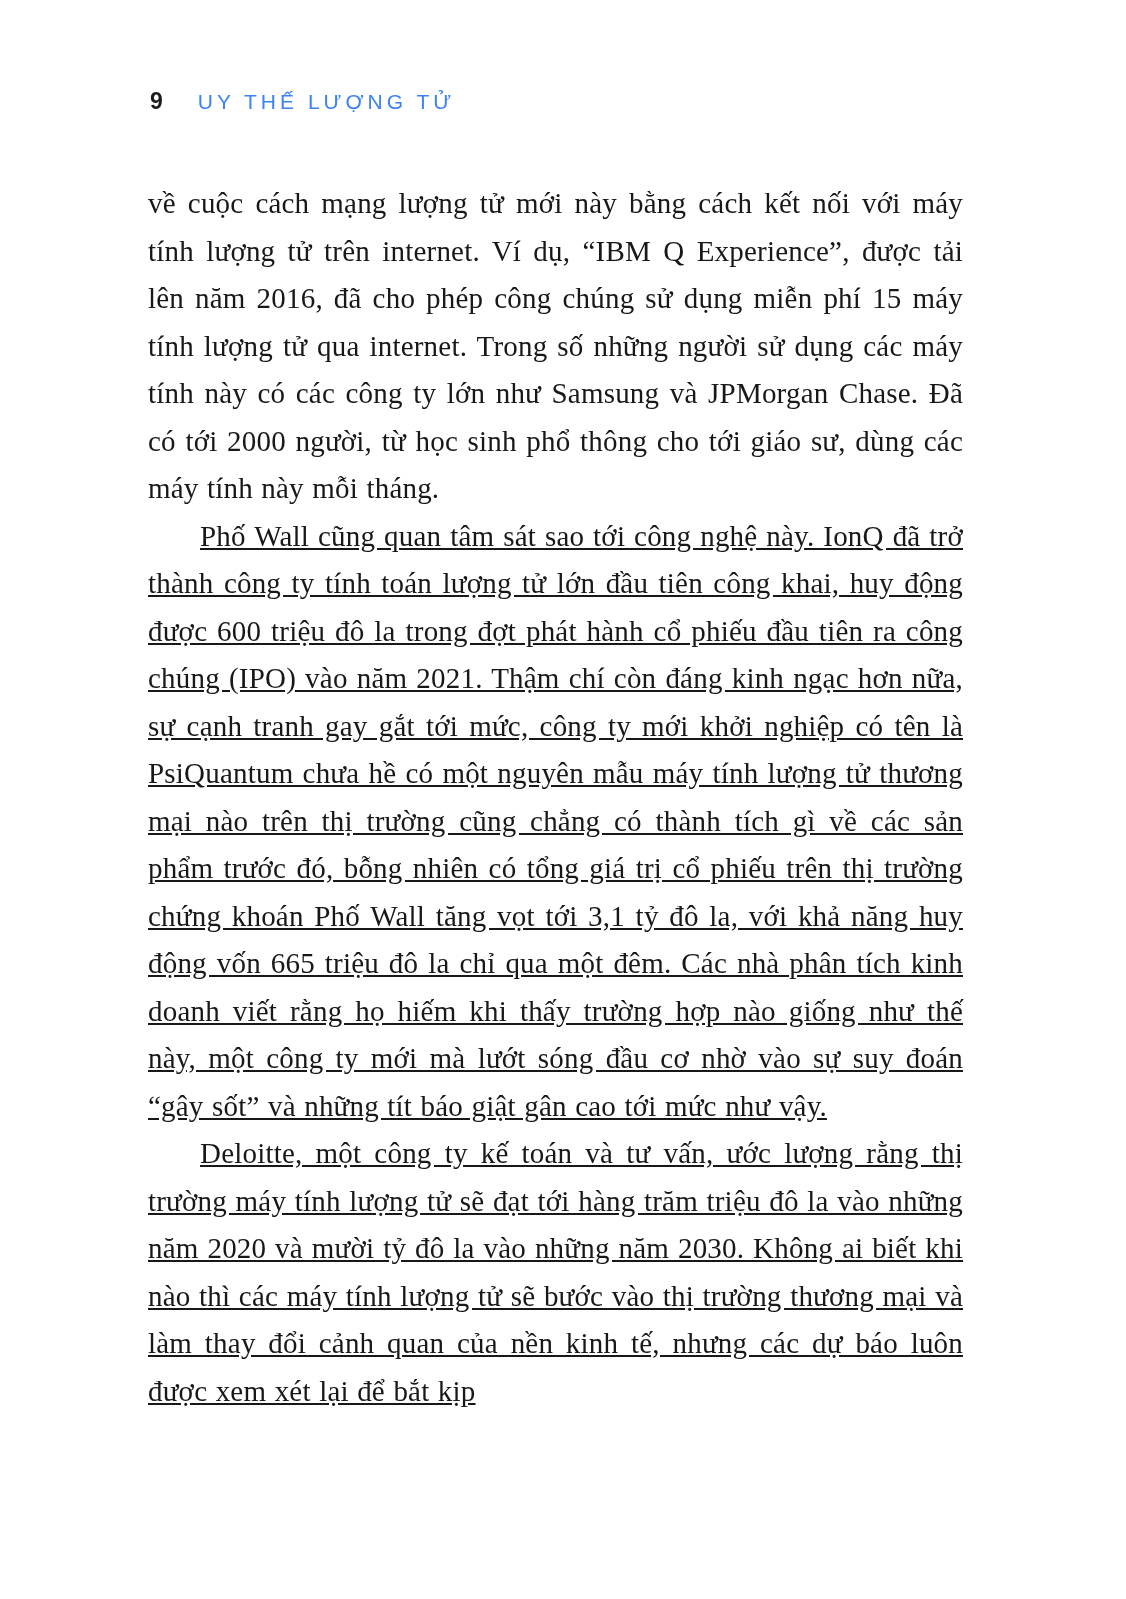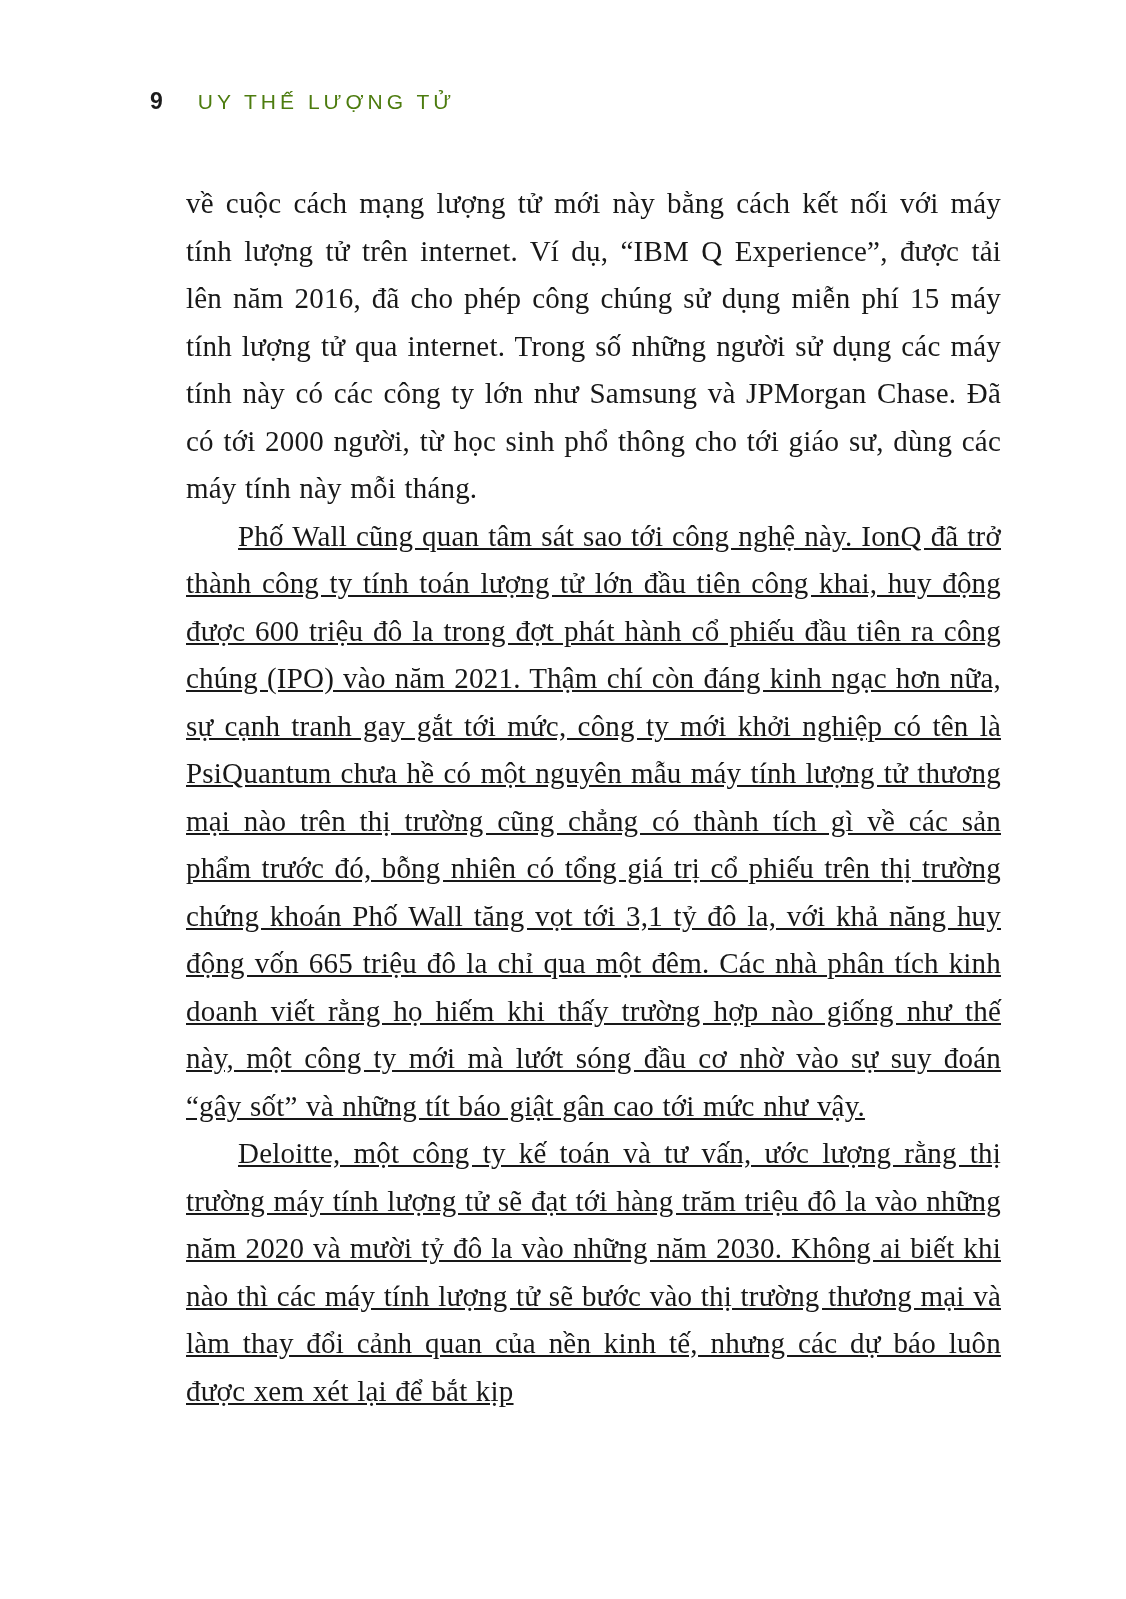--- a/index.html
+++ b/index.html
@@ -34,28 +34,27 @@
     font-size: 23px;
     font-weight: 700;
     letter-spacing: 1px;
   }
   .running-title {
     margin-left: 34px;
     font-size: 21px;
     font-weight: 400;
     letter-spacing: 4px;
     text-transform: uppercase;
-    color: #4d7c0f;
+    color: #3b82f6;
   }
   .body-text {
     position: absolute;
     top: 180px;
     left: 148px;
     width: 815px;
-    margin-left: 38px;
   }
   .para {
     margin: 0;
     font-size: 29px;
     line-height: 47.5px;
     text-align: justify;
     text-justify: inter-word;
     letter-spacing: 0.2px;
     word-spacing: 1px;
     color: #181818;

